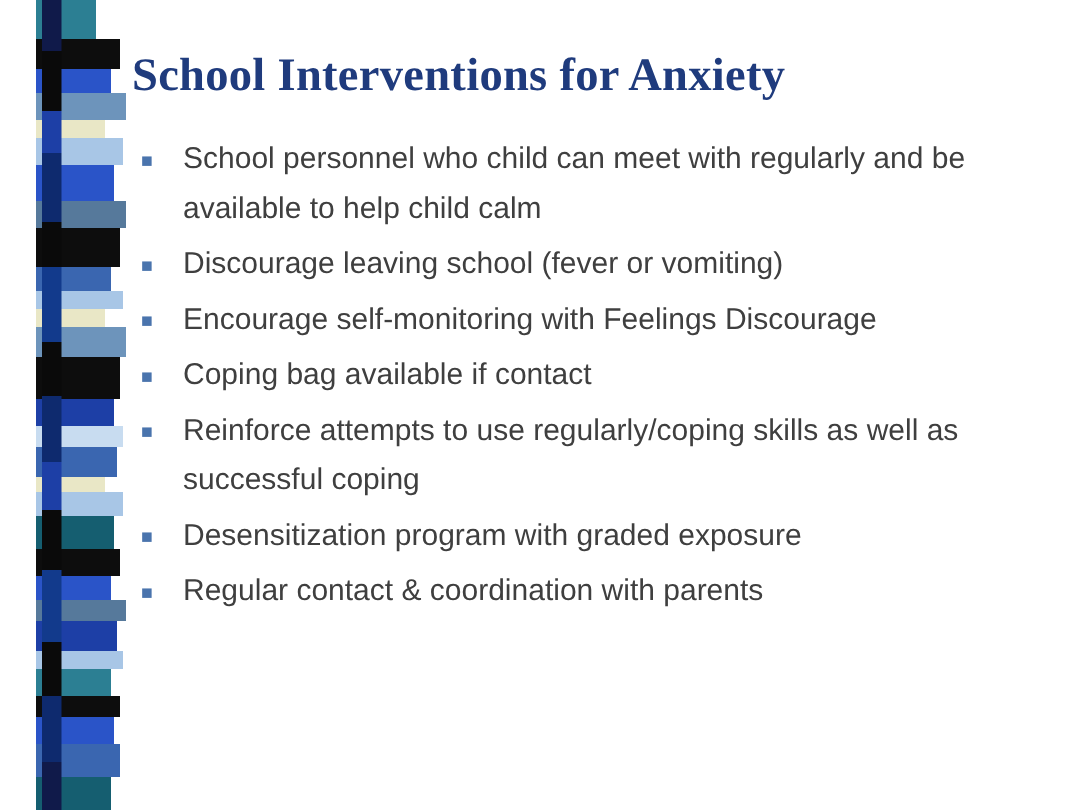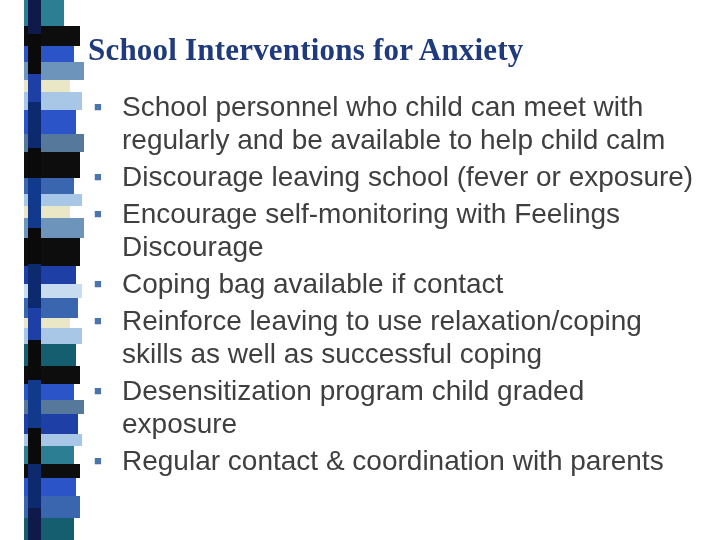--- a/index.html
+++ b/index.html
@@ -68,21 +68,21 @@
     margin: 0 0 4px 0;
   }
   .marker {
     flex: 0 0 28px;
     font-size: 13px;
     line-height: 33px;
     color: var(--bullet-color, #4a74ad);
   }
   .bullet-text {
     flex: 1 1 auto;
-    font-size: 28px;
+    font-size: 20px;
     line-height: 33px;
     color: var(--body-color, #3f3f3f);
   }
 </style>
 </head>
 <body>
 
 <div class="slide">
 
   <div class="stripe-band">
@@ -137,37 +137,37 @@
   <div class="content">
     <h1 class="slide-title">School Interventions for Anxiety</h1>
 
     <ul class="bullet-list">
       <li class="bullet-item">
         <span class="marker">■</span>
         <span class="bullet-text">School personnel who child can meet with regularly and be available to help child calm</span>
       </li>
       <li class="bullet-item">
         <span class="marker">■</span>
-        <span class="bullet-text">Discourage leaving school (fever or exposure)</span>
+        <span class="bullet-text">Discourage leaving school (fever or vomiting)</span>
       </li>
       <li class="bullet-item">
         <span class="marker">■</span>
         <span class="bullet-text">Encourage self-monitoring with Feelings Discourage</span>
       </li>
       <li class="bullet-item">
         <span class="marker">■</span>
         <span class="bullet-text">Coping bag available if contact</span>
       </li>
       <li class="bullet-item">
         <span class="marker">■</span>
-        <span class="bullet-text">Reinforce leaving to use relaxation/coping skills as well as successful coping</span>
+        <span class="bullet-text">Reinforce attempts to use regularly/coping skills as well as successful coping</span>
       </li>
       <li class="bullet-item">
         <span class="marker">■</span>
-        <span class="bullet-text">Desensitization program child graded exposure</span>
+        <span class="bullet-text">Desensitization program with graded exposure</span>
       </li>
       <li class="bullet-item">
         <span class="marker">■</span>
         <span class="bullet-text">Regular contact &amp; coordination with parents</span>
       </li>
     </ul>
   </div>
 
 </div>
 

